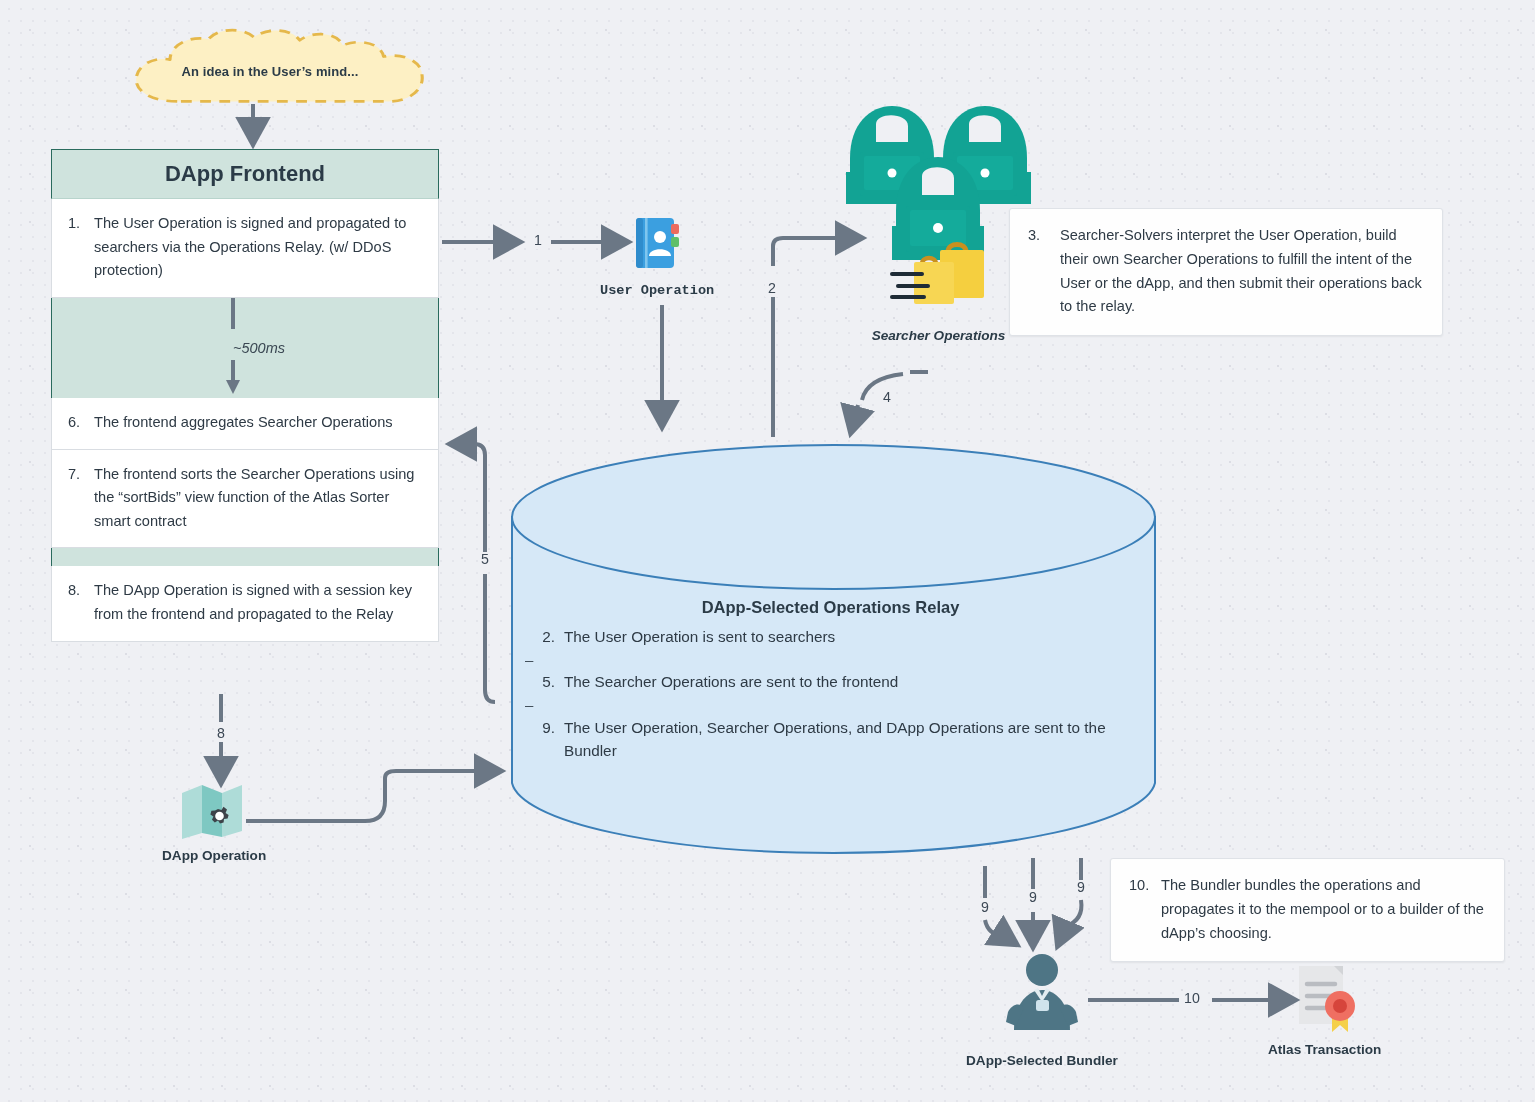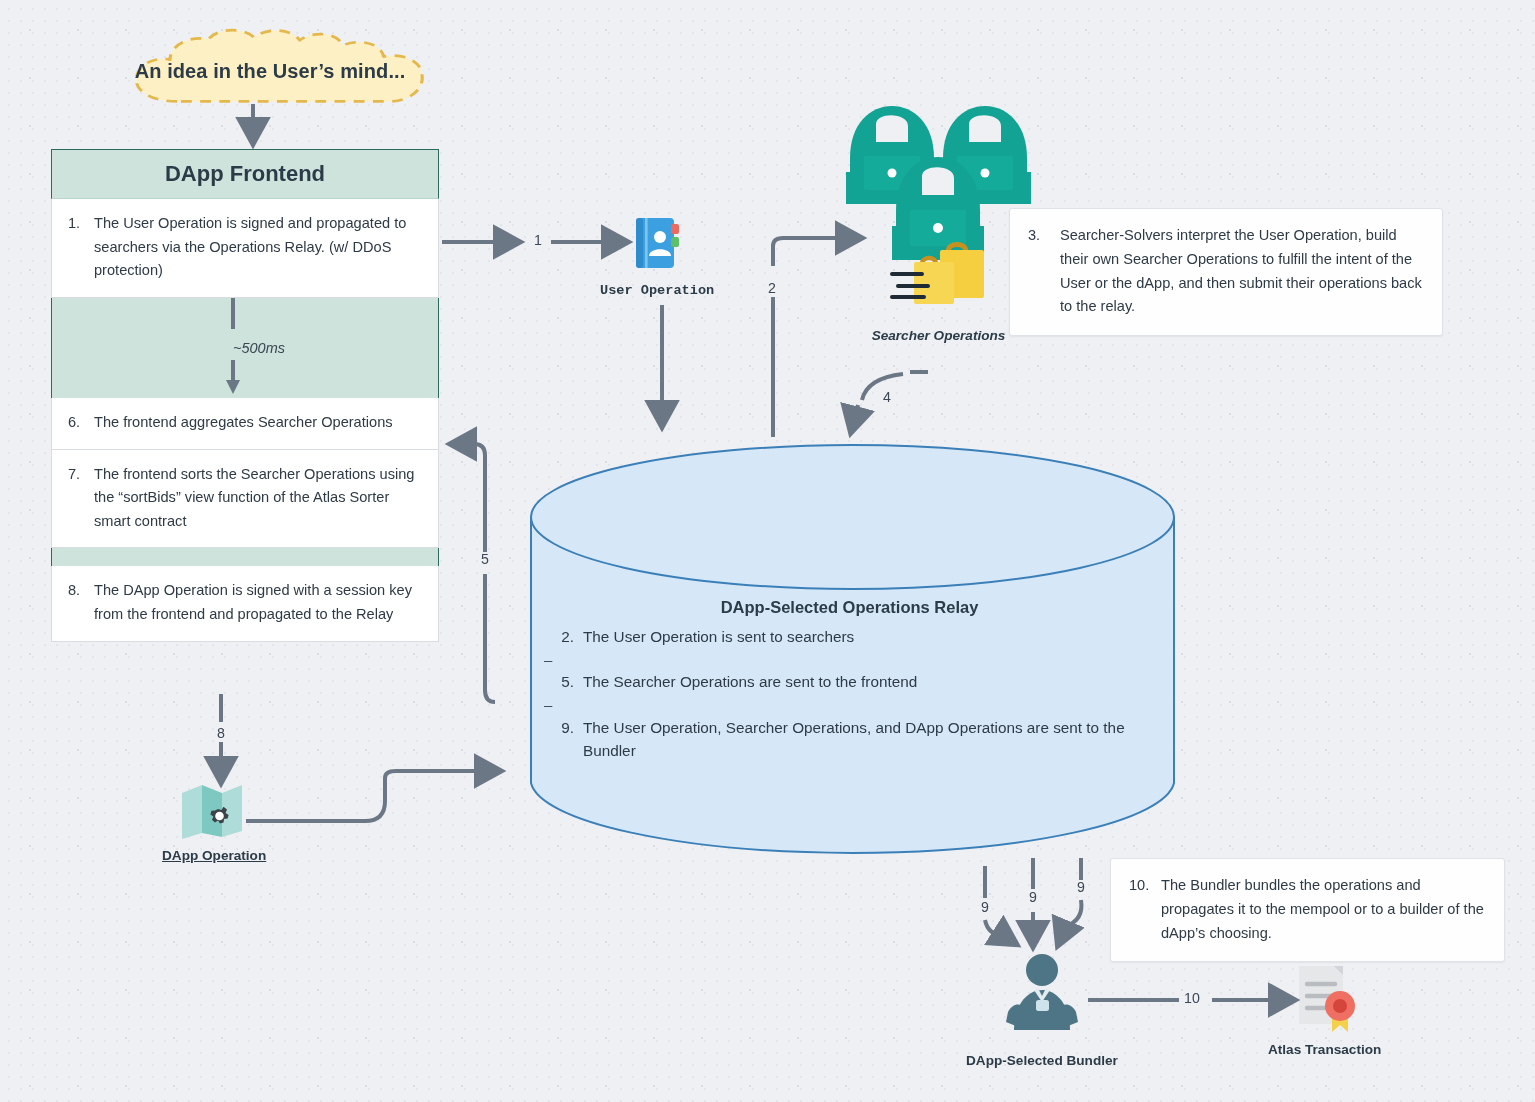--- a/index.html
+++ b/index.html
@@ -19,21 +19,21 @@
     color: #2e3a45;
   }
   .canvas { position: absolute; inset: 0; }
   svg.layer { position: absolute; left: 0; top: 0; width: 1535px; height: 1102px; pointer-events: none; }
 
   
   #cloud-group { position: absolute; left: 110px; top: 28px; width: 320px; height: 90px; }
   #cloud-label {
     position: absolute; inset: 0;
     display: flex; align-items: center; justify-content: center;
-    font-size: 20px; font-weight: bold; color: #2b3b47;
+    font-size: 13px; font-weight: bold; color: #2b3b47;
     letter-spacing: .1px; z-index: 3; padding-bottom: 4px;
   }
 
   
   #frontend-panel {
     position: absolute; left: 51px; top: 149px; width: 388px;
   }
   .fe-header {
     background: #cfe3dd;
     border: 1.6px solid #2a6b5d;
@@ -76,21 +76,21 @@
     padding: 15px 18px 16px 18px;
     display: flex; gap: 10px;
     font-size: 14.6px; line-height: 1.63;
   }
   #callout-3 { left: 1009px; top: 208px; width: 434px; }
   #callout-10 { left: 1110px; top: 858px; width: 395px; }
   .callout .num { min-width: 22px; }
 
   
   #relay {
-    position: absolute; left: 530px; top: 443px; width: 645px; height: 414px;
+    position: absolute; left: 511px; top: 443px; width: 645px; height: 414px;
   }
   #relay-text {
     position: absolute; left: 0; top: 155px; width: 645px;
     z-index: 4; padding: 0 18px 0 12px;
   }
   #relay-title {
     text-align: center; font-size: 16.5px; font-weight: bold;
     color: #2b3b47; margin-bottom: 8px;
   }
   .relay-item {
@@ -104,21 +104,21 @@
   }
 
   
   .node { position: absolute; display: flex; flex-direction: column; align-items: center; }
   .node-label { font-size: 13.6px; font-weight: bold; color: #2b3b47; white-space: nowrap; }
   #node-user-operation { left: 600px; top: 212px; font-family: Liberation Mono, monospace; }
   #node-user-operation .node-label { margin-top: 9px; }
   #node-searcher-operations { left: 836px; top: 94px; font-style: italic; }
   #node-searcher-operations .node-label { margin-top: 4px; }
   #node-dapp-operation { left: 162px; top: 779px; }
-  #node-dapp-operation .node-label { margin-top: 7px; text-decoration: underline; }
+  #node-dapp-operation .node-label { margin-top: 7px; }
   #node-bundler { left: 966px; top: 952px; gap: 16px; }
   #node-bundler .node-label { margin-top: 7px; }
   #node-atlas-transaction { left: 1268px; top: 962px; }
   #node-atlas-transaction .node-label { margin-top: 8px; }
 
   
   .edge-label {
     position: absolute; font-size: 14.2px; color: #3c4855;
     background: #eff0f4; padding: 0 3px; line-height: 1.1;
   }

